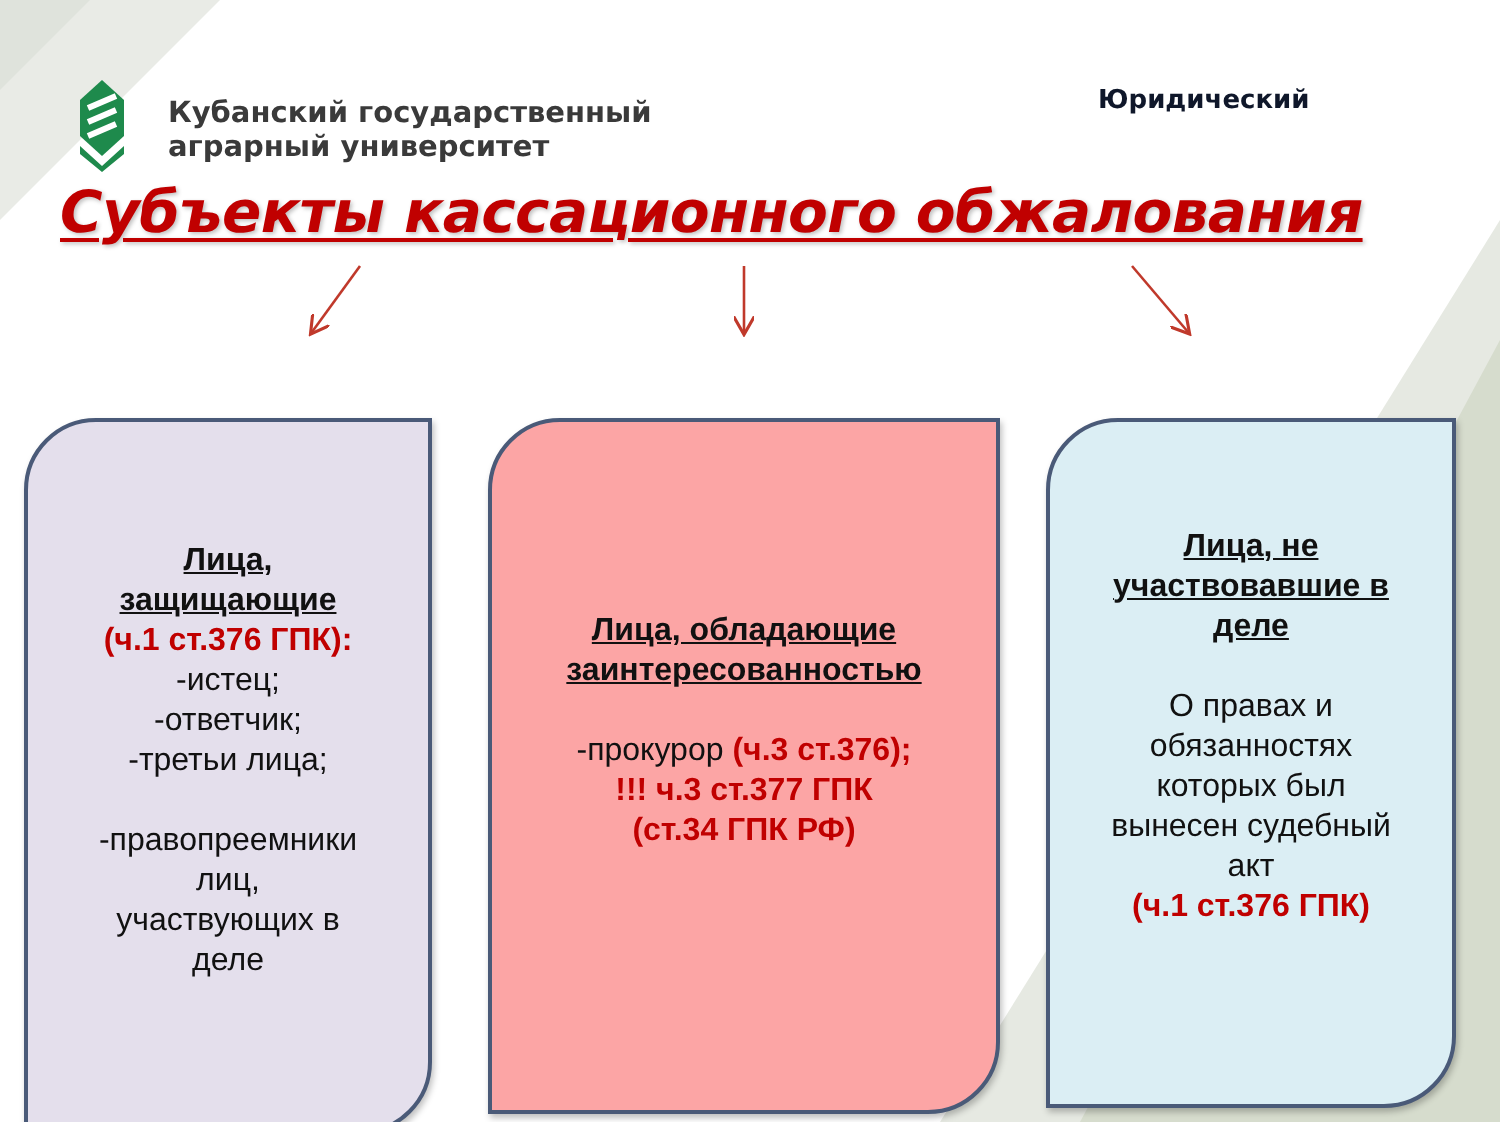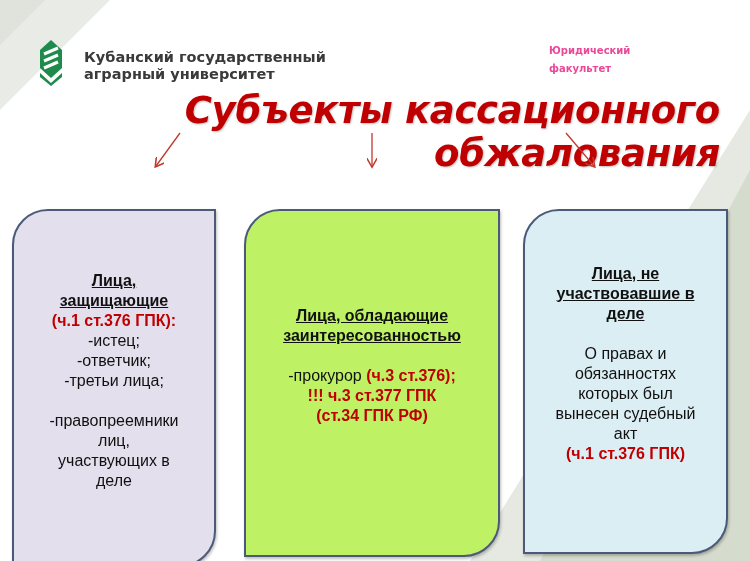--- a/index.html
+++ b/index.html
@@ -10,41 +10,41 @@
   }
   .bg { position:absolute; inset:0; z-index:0; }
   .logo { position:absolute; left:40px; top:40px; width:22px; height:46px; z-index:2; }
   .uni-name {
     position:absolute; left:84px; top:49px; z-index:2;
     font-family:"DejaVu Sans", sans-serif; font-size:14.5px; line-height:17px;
     color:#3a3a3a; font-weight:bold; letter-spacing:0;
   }
   .faculty {
     position:absolute; left:549px; top:42px; z-index:2;
-    font-family:"DejaVu Sans", sans-serif; font-size:10px; line-height:18px;
-    color:#ec4899; font-weight:bold;
+    font-family:"DejaVu Sans", sans-serif; font-size:13px; line-height:18px;
+    color:#0f172a; font-weight:bold;
   }
   .title {
-    position:absolute; left:30px; top:89px; width:690px; text-align:right; z-index:2;
+    position:absolute; left:30px; top:89px; width:690px; text-align:left; z-index:2;
     font-family:"DejaVu Sans", sans-serif; font-style:italic; font-weight:bold;
-    font-size:37px; color:#c00000; text-decoration-thickness:2px;
+    font-size:29px; color:#c00000; text-decoration:underline; text-decoration-thickness:2px;
     text-underline-offset:3px; text-shadow:1px 1px 2px rgba(0,0,0,0.25); letter-spacing:-0.3px;
   }
   .arrows { position:absolute; left:0; top:0; z-index:2; }
   .box {
     position:absolute; z-index:2; box-sizing:border-box;
     border:2px solid #4a5a78;
     border-radius:36px 0 36px 0;
     display:flex; flex-direction:column; align-items:center; justify-content:center;
     text-align:center; font-size:16px; line-height:20px; color:#111;
     box-shadow:1px 2px 3px rgba(0,0,0,0.25);
     margin-top:24px;
   }
   .box-left { left:12px; top:185px; width:204px; height:358px; background:#e4dfec; padding-bottom:14px; }
-  .box-mid { left:244px; top:185px; width:256px; height:348px; background:#bef264; padding-bottom:34px; }
+  .box-mid { left:244px; top:185px; width:256px; height:348px; background:#fca5a5; padding-bottom:34px; }
   .box-right { left:523px; top:185px; width:205px; height:345px; background:#dbeef4; padding-bottom:36px; }
   .head { font-weight:bold; text-decoration:underline; }
   .red { color:#c00000; font-weight:bold; }
   .gap { height:20px; }
   .line { display:block; }
 </style>
 </head>
 <body>
 
 <svg class="bg" width="750" height="561" viewBox="0 0 750 561">
@@ -60,21 +60,20 @@
   <path d="M0,33 L11,43 L22,33 L22,37 L11,46 L0,37 Z" fill="#1e8a4c"></path>
 </svg>
 
 <div class="uni-name">
   <span class="line">Кубанский государственный</span>
   <span class="line">аграрный университет</span>
 </div>
 
 <div class="faculty">
   <span class="line">Юридический</span>
-  <span class="line">факультет</span>
 </div>
 
 <div class="title">Субъекты кассационного обжалования</div>
 
 <svg class="arrows" width="750" height="180">
   <defs>
     <marker id="ah" markerWidth="8" markerHeight="8" refX="6" refY="4" orient="auto">
       <path d="M0,0 L7,4 L0,8" fill="none" stroke="#c0392b" stroke-width="1.2"></path>
     </marker>
   </defs>

